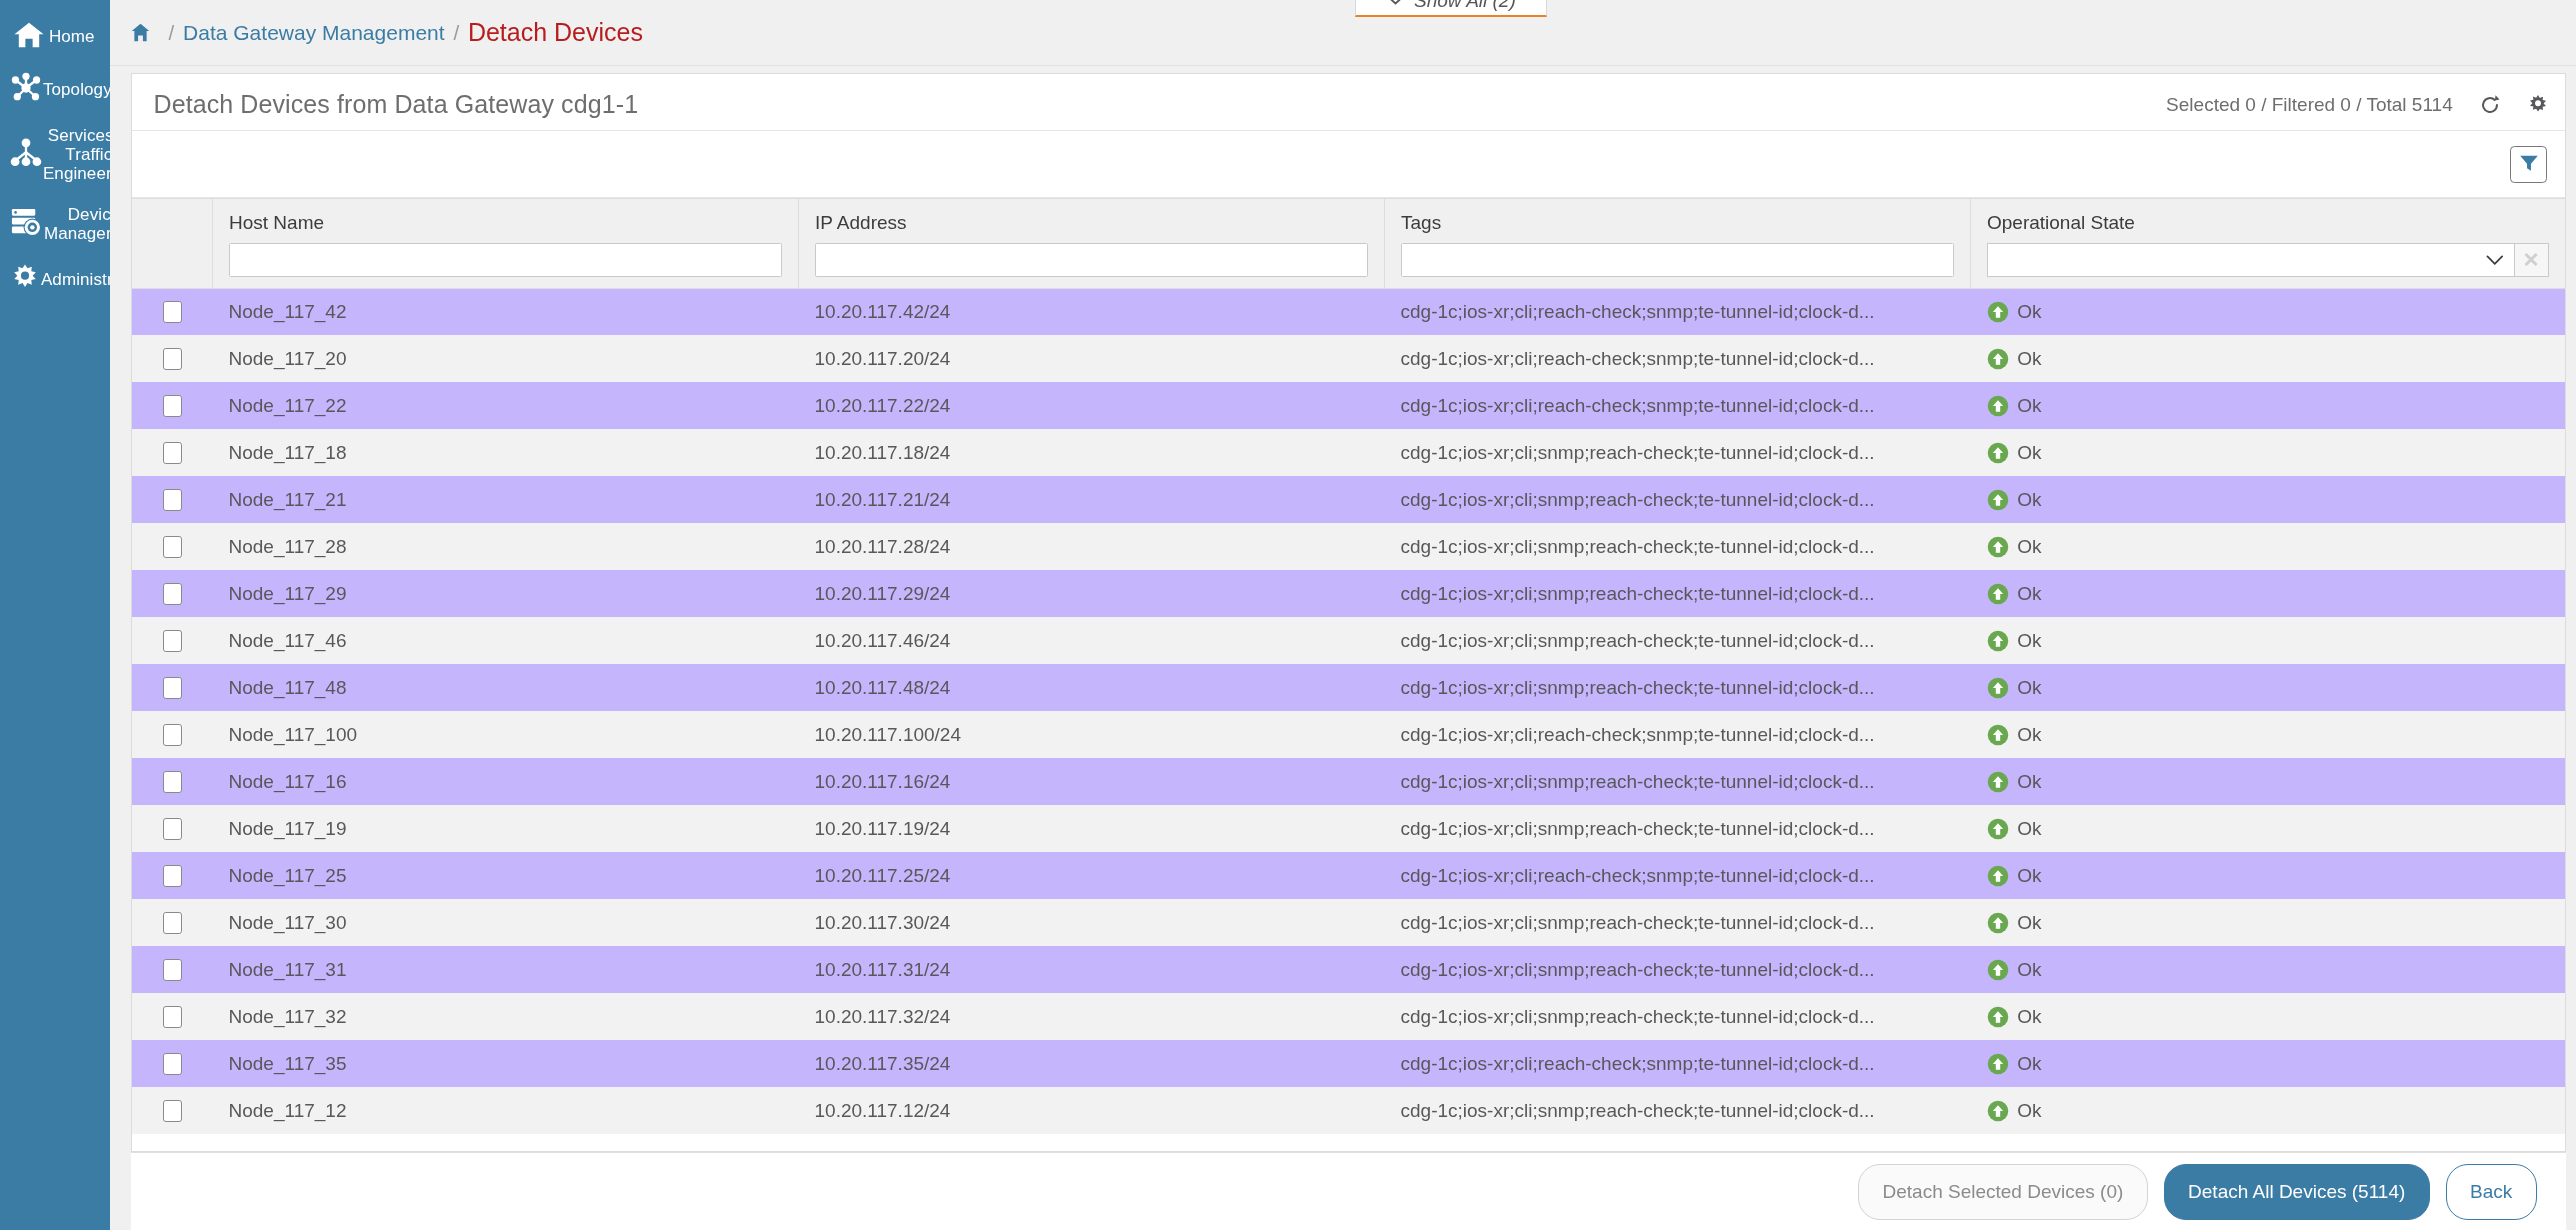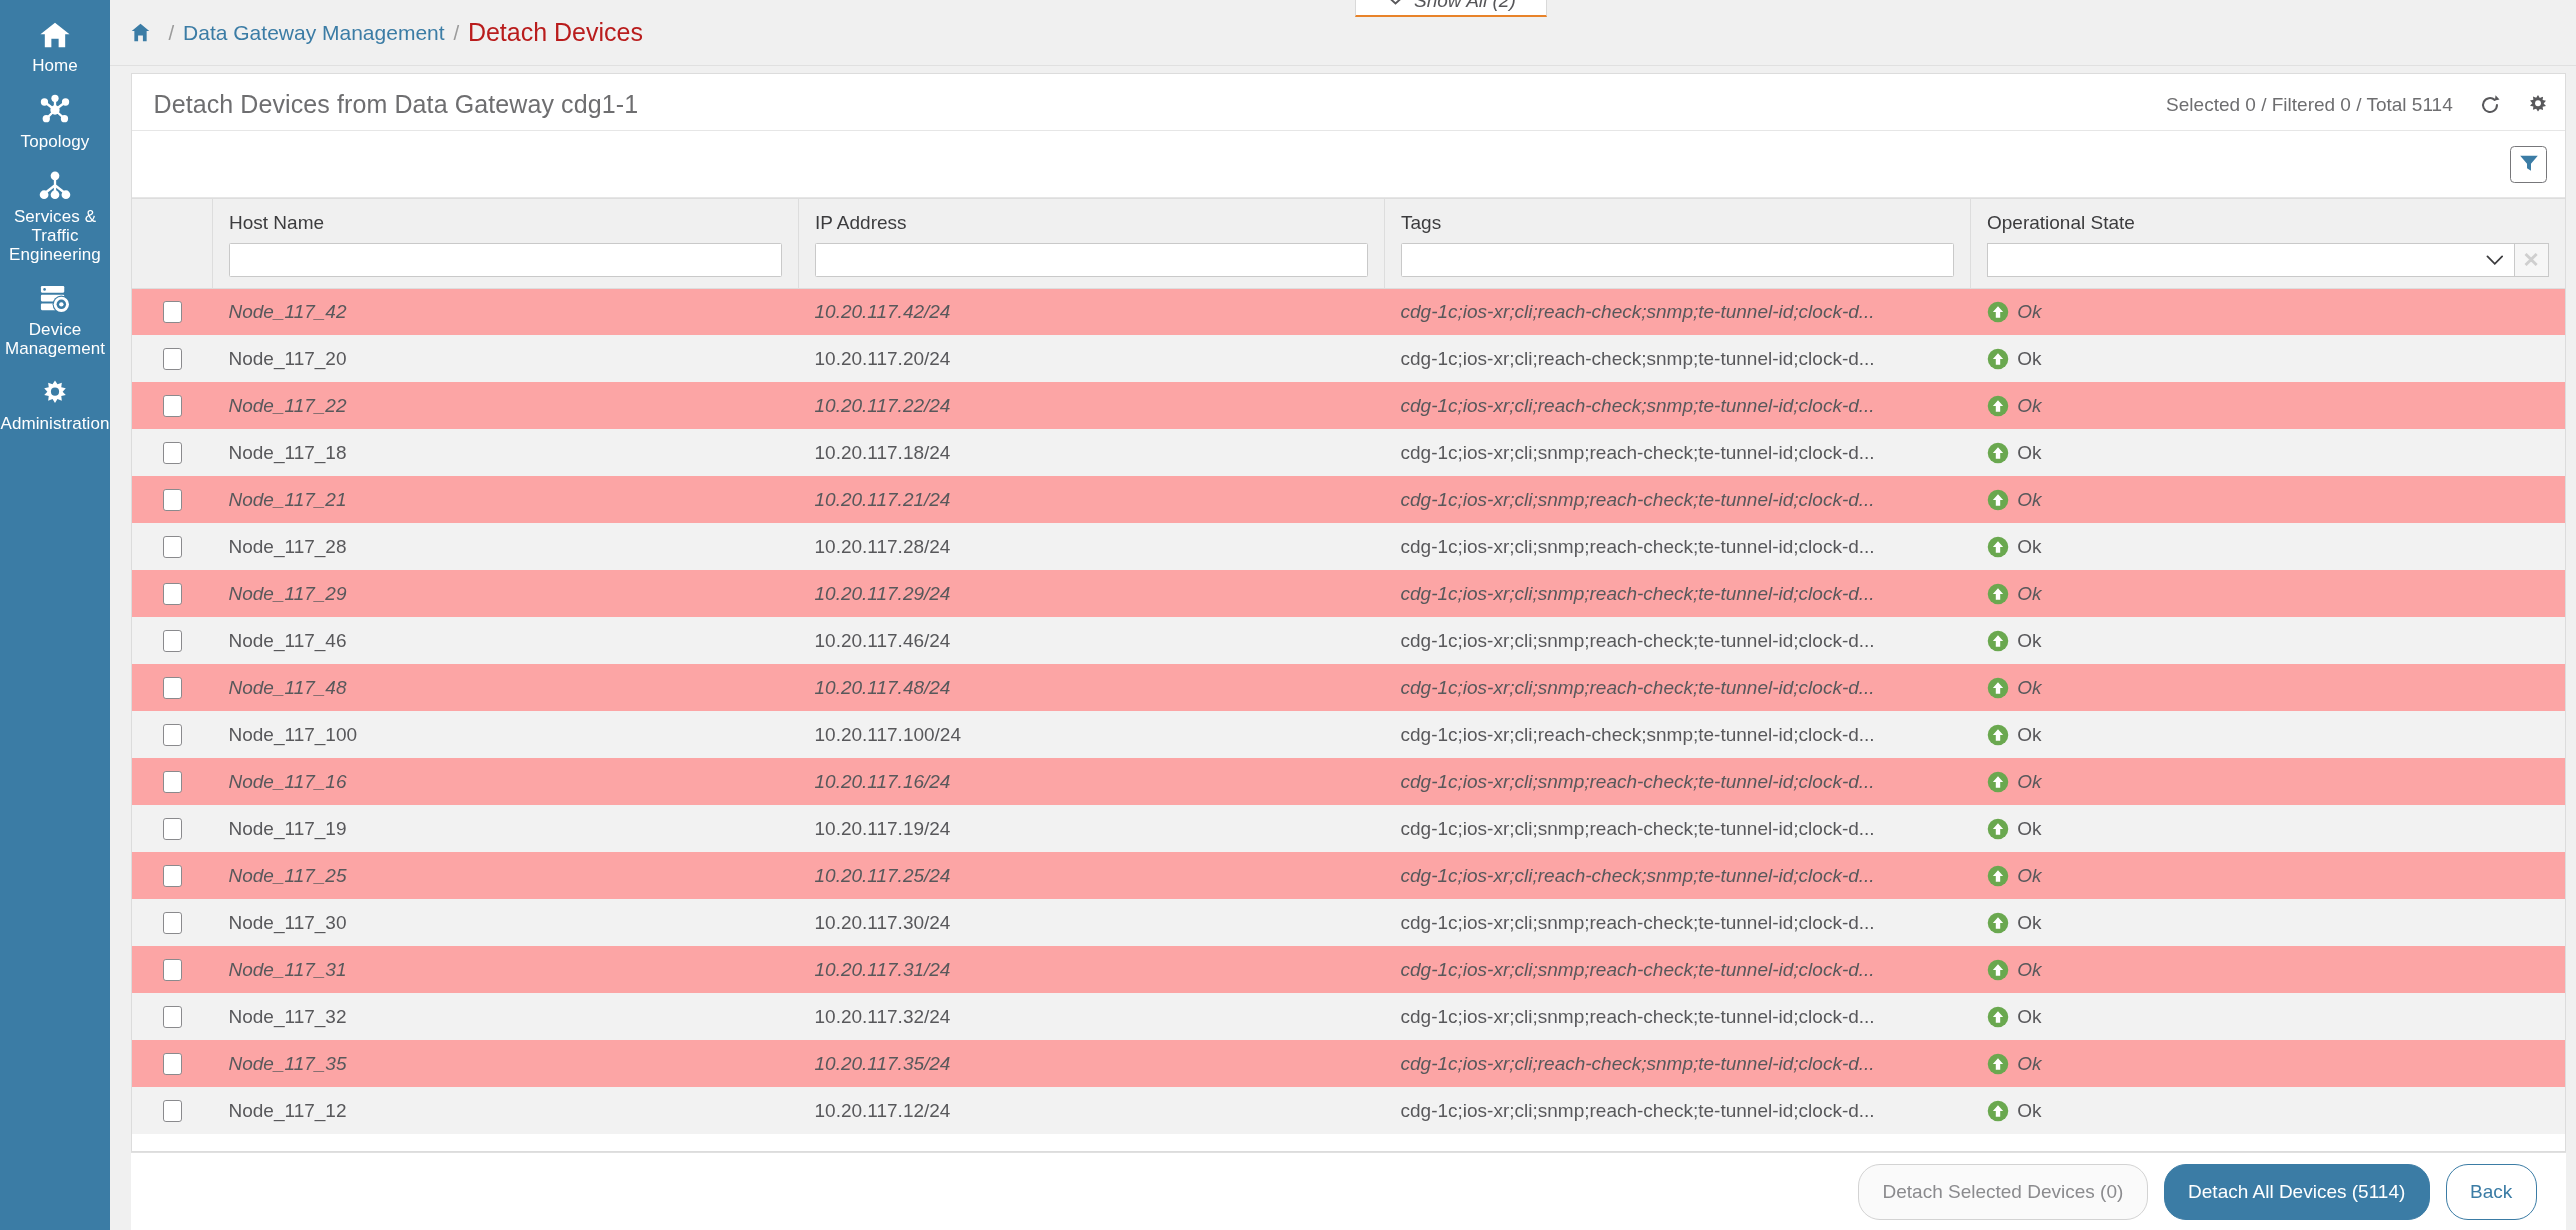--- a/index.html
+++ b/index.html
@@ -15,21 +15,21 @@
   .sidebar {
     width: 110px; min-width: 110px; height: 1231px;
     background: #3b7ca5;
     display: flex; flex-direction: column;
     align-items: center;
     padding-top: 10.3px;
     color: #ffffff;
   }
   .nav-item {
     width: 98px;
-    display: flex; flex-direction: column; align-items: center;
+    display: flex; flex-direction: row; align-items: center;
     padding: 7.3px 2.9px 10.3px 2.9px;
     cursor: pointer;
   }
   .nav-icon { width: 40px; height: 35px; display:flex; align-items:center; justify-content:center; }
   .nav-icon svg { display:block; }
   .nav-label {
     margin-top: 3.7px;
     font-size: 17px; line-height: 19px;
     text-align: center; color: #ffffff;
     letter-spacing: 0.1px;
@@ -155,21 +155,21 @@
     cursor: pointer; color: #cfcfcf; font-size: 20.5px; line-height: 1;
   }
 
   tbody td {
     height: 47px;
     font-size: 19px; color: #58585b;
     padding: 0 16px;
     border: none;
     white-space: nowrap; overflow: hidden; text-overflow: ellipsis;
   }
-  tbody tr.odd  { background: #fca5a5; font-style: italic; }
+  tbody tr.odd  { background: #c4b5fd; }
   tbody tr.even { background: #f2f2f2; }
   td.chk { padding-left: 0; padding-right: 0; text-align: center; }
   .cbox {
     width: 19px; height: 22px;
     border: 1.5px solid #8a8a8d; border-radius: 2.9px;
     background: #ffffff; display: inline-block;
     cursor: pointer; vertical-align: middle;
   }
   .opcell { display: flex; align-items: center; gap: 8.8px; }
   .op-ok-icon { width: 22px; height: 22px; flex: 0 0 22px; }

